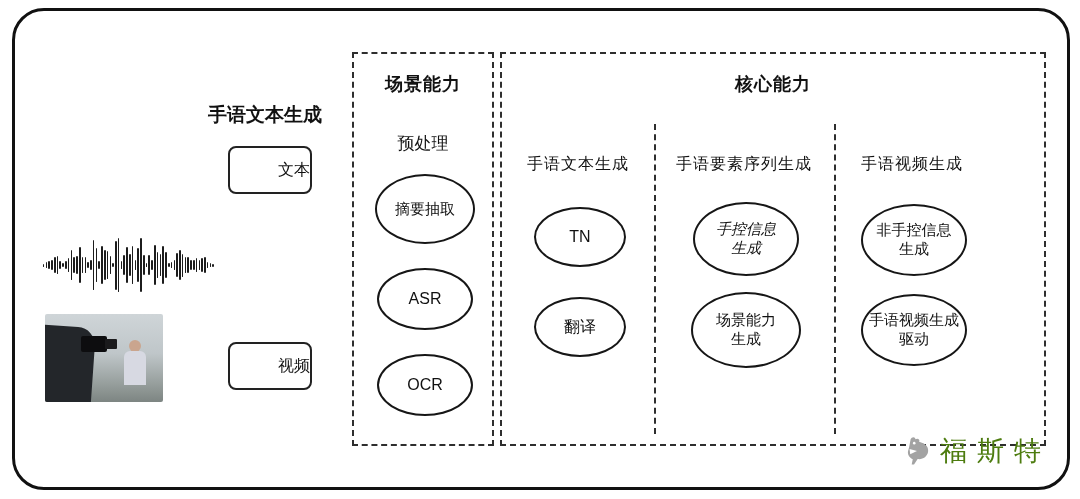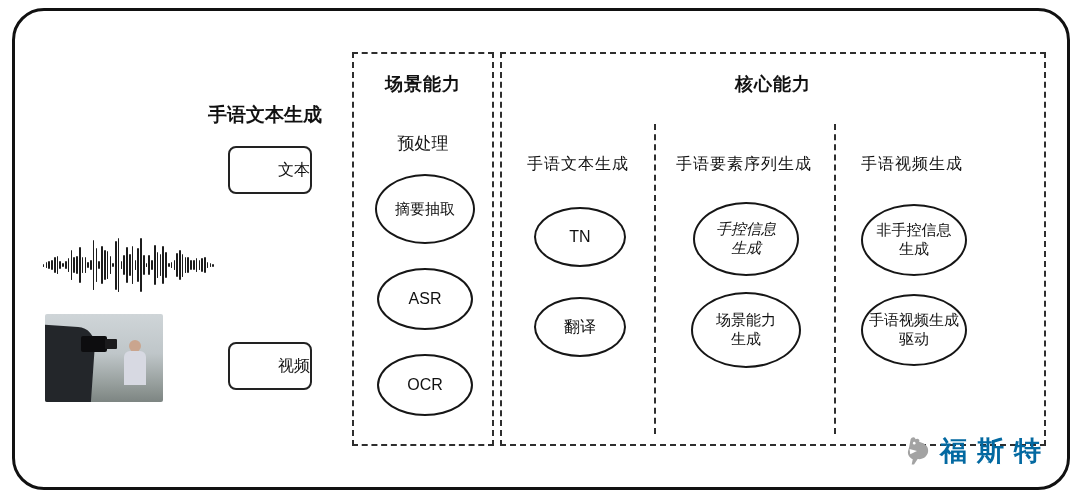--- a/index.html
+++ b/index.html
@@ -93,21 +93,21 @@
   .el-nonhand{left:189px;top:238px;width:106px;height:72px;}
   .el-hyper{left:359px;top:150px;width:102px;height:68px;}
   .el-drive{left:359px;top:240px;width:102px;height:68px;}
   
   .watermark{
     position:absolute;left:900px;top:433px;display:flex;align-items:center;
     color:#a3a3a3;
   }
   .watermark .logo{width:34px;height:34px;margin-right:6px;}
   .watermark .wm-text{
-    font-size:27px;font-weight:bold;letter-spacing:10px;color:#0369a1;
+    font-size:27px;font-weight:normal;letter-spacing:10px;color:#4d7c0f;
   }
 </style>
 </head>
 <body>
 
 <div class="canvas">
   <div class="outer-frame"></div>
 
   <div class="input-title">手语文本生成</div>
 

